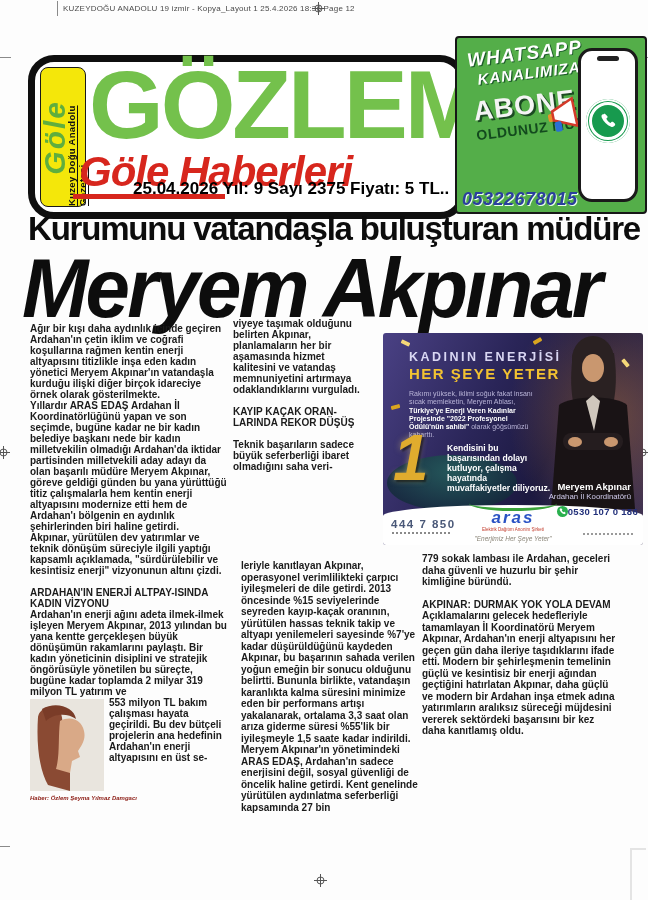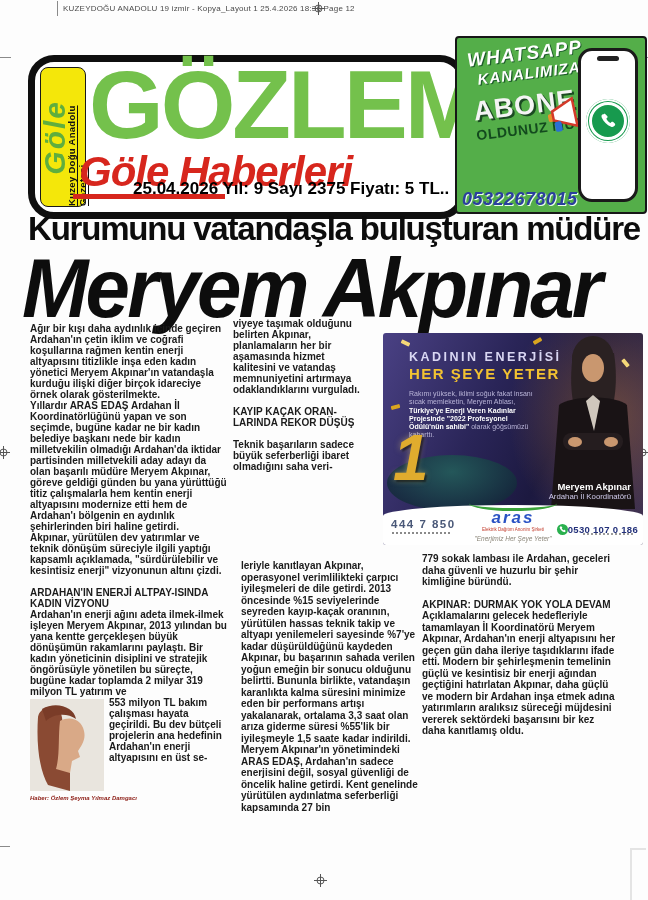--- a/index.html
+++ b/index.html
@@ -81,21 +81,21 @@
 
   .promo-strip{position:absolute;left:0;right:0;bottom:0;height:40px;background:#fff;z-index:4;
          border-radius:100% 100% 0 0/22px 22px 0 0;}
   .promo-arc{position:absolute;left:86px;bottom:34px;width:88px;height:12px;border-bottom:3px solid #3aa33a;border-radius:50%;z-index:5;}
   .call{position:absolute;left:8px;bottom:15px;font-size:11.5px;font-weight:bold;color:#4a5878;letter-spacing:1.5px;z-index:5;}
   .call-sub{position:absolute;left:9px;bottom:11px;width:58px;height:2px;z-index:5;
          background:repeating-linear-gradient(90deg,#8a8a8a 0 2px,rgba(0,0,0,0) 2px 4px);}
   .aras-logo{position:absolute;left:50%;transform:translateX(-50%);bottom:17px;font-size:17px;font-weight:bold;font-style:italic;color:#2b53c4;letter-spacing:2px;z-index:5;}
   .aras-sub{position:absolute;left:50%;transform:translateX(-50%);bottom:13px;font-size:4.5px;color:#c23a2a;white-space:nowrap;z-index:5;}
   .promo-tagline{position:absolute;left:50%;transform:translateX(-50%);bottom:3px;font-size:6.5px;font-style:italic;color:#8a8578;white-space:nowrap;z-index:5;}
-  .wa2{position:absolute;right:5px;bottom:10px;display:flex;align-items:center;gap:0;z-index:5;padding-left:27px;}
+  .wa2{position:absolute;right:5px;bottom:28px;display:flex;align-items:center;gap:0;z-index:5;padding-left:27px;}
   .wa2-num{font-size:9.5px;font-weight:bold;color:#22307a;letter-spacing:.3px;}
   .wa2-icon{width:11px;height:11px;background:#2ab04e;border-radius:50%;display:flex;align-items:center;justify-content:center;}
   .wa2-sub{position:absolute;right:8px;bottom:10px;width:52px;height:2px;z-index:5;
          background:repeating-linear-gradient(90deg,#9a9a9a 0 2px,rgba(0,0,0,0) 2px 4px);}
 </style>
 </head>
 <body>
 
 <div class="page">
 
@@ -218,20 +218,21 @@
     <div class="confetti" style="left:150px;top:6px;transform:rotate(-30deg);"></div>
     <div class="confetti b" style="left:238px;top:28px;transform:rotate(50deg);"></div>
     <div class="confetti" style="left:8px;top:72px;transform:rotate(-15deg);"></div>
     <div class="confetti b" style="left:230px;top:140px;transform:rotate(20deg);"></div>
     <div class="confetti" style="left:176px;top:90px;transform:rotate(65deg);"></div>
 
     <div class="promo-t1">KADININ ENERJİSİ</div>
     <div class="promo-t2">HER ŞEYE YETER</div>
     <div class="promo-body"><span>Rakımı yüksek, iklimi soğuk fakat insanı sıcak memleketin, Meryem Ablası, </span><b>Türkiye'ye Enerji Veren Kadınlar Projesinde "2022 Profesyonel Ödülü'nün sahibi"</b><span> olarak göğsümüzü kabarttı.</span></div>
     <div class="promo-one">1</div>
+    <div class="promo-msg">Kendisini bu başarısından dolayı kutluyor, çalışma hayatında muvaffakiyetler diliyoruz.</div>
     <div class="promo-person">
       <div class="promo-person-name">Meryem Akpınar</div>
       <div class="promo-person-title">Ardahan İl Koordinatörü</div>
     </div>
 
     <div class="promo-strip"></div>
     <div class="promo-arc"></div>
     <div class="call">444 7 850</div>
     <div class="call-sub"></div>
     <div class="aras-logo">aras</div>

